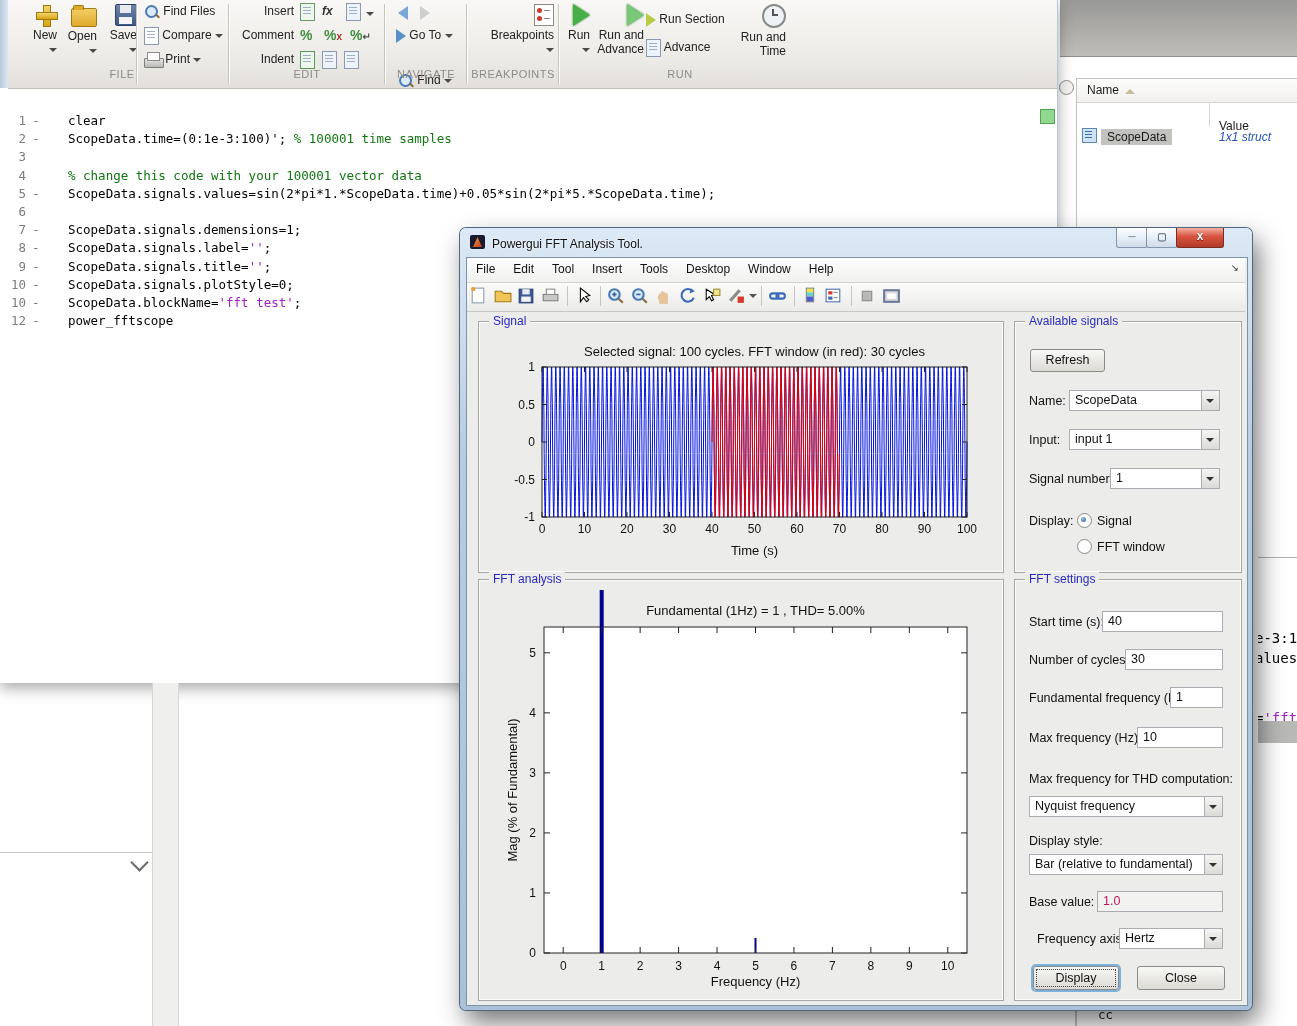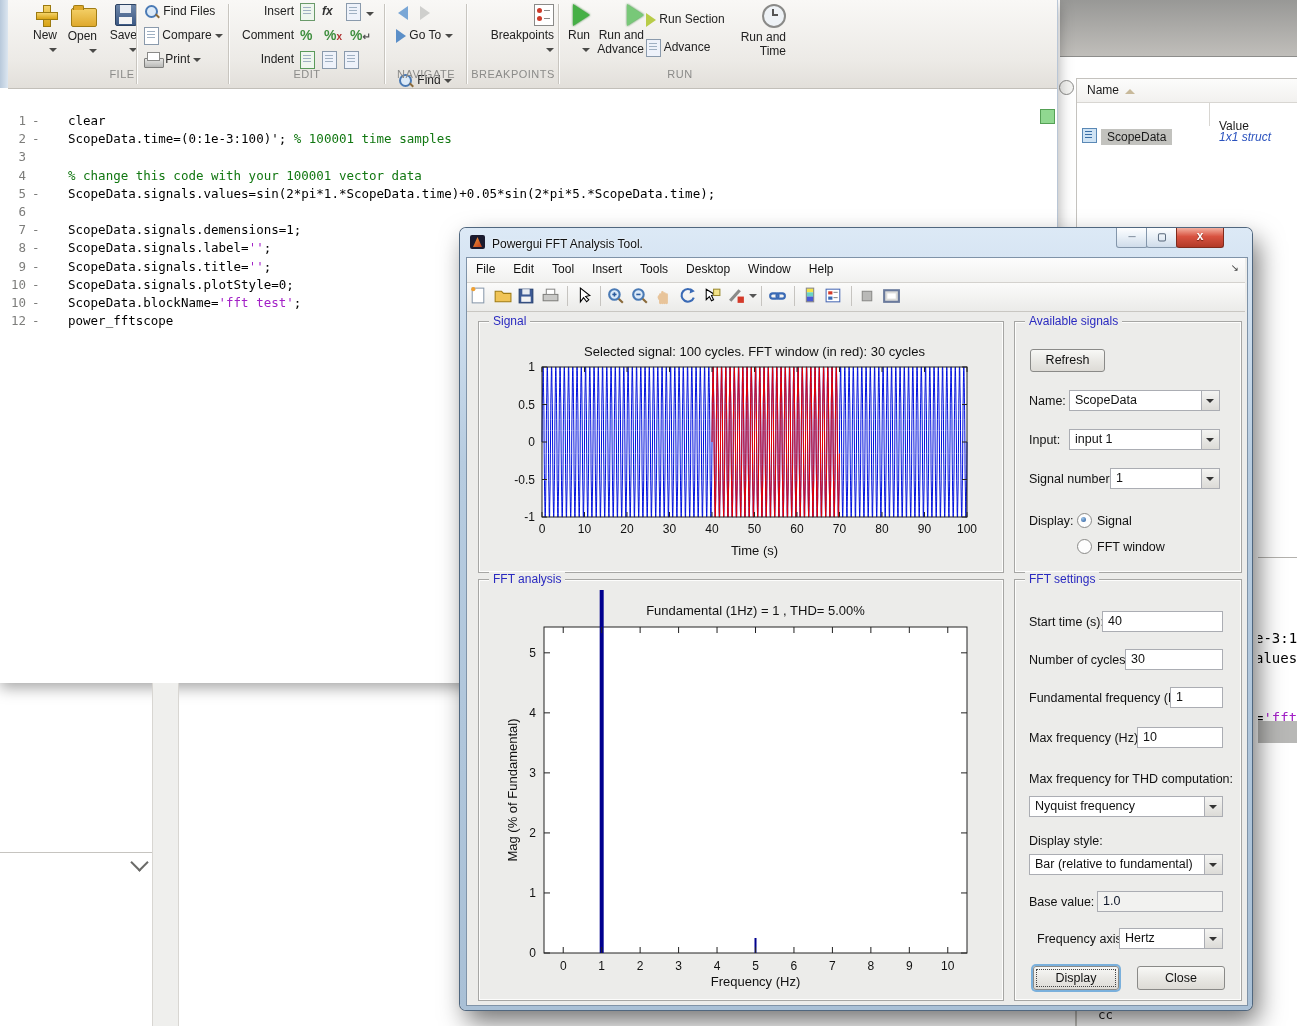--- a/index.html
+++ b/index.html
@@ -79,21 +79,21 @@
   #fftmenu{left:0;top:0;width:778px;height:24px;background:linear-gradient(#fdfdfd,#f1f1ef);border-bottom:1px solid #d4d2ce;}
   .mi{display:inline-block;padding:0 9px;line-height:23px;color:#111;}
   #ffttb{left:0;top:25px;width:778px;height:28px;background:linear-gradient(#fbfbfa,#ebebe9);border-bottom:1px solid #c9c7c2;}
   .tbi{display:inline-block;width:22px;height:20px;margin:3px 1px 0 1px;vertical-align:top;position:relative;}
   .tbsep{display:inline-block;width:1px;height:20px;margin:3px 4px 0 4px;background:#c6c4c0;vertical-align:top;}
   
   .gbox{position:absolute;border:1px solid #a6a6a4;box-shadow:inset 0 0 0 1px #fdfdfc;}
   .gbox>.glab{position:absolute;top:-8px;left:10px;background:#ececea;padding:0 4px;color:#2a2ac0;font-size:12px;}
   .btn{position:absolute;background:linear-gradient(#f8f8f6,#e8e7e3 55%,#dddbd6);border:1px solid #8a8a88;border-radius:3px;text-align:center;color:#111;font-size:12.5px;}
   .field{position:absolute;background:#fff;border:1px solid #abadb3;line-height:19px;padding-left:5px;font-size:12.5px;color:#111;}
-  .field.dis{background:#f2f2f0;color:#0f172a;}
+  .field.dis{background:#f2f2f0;color:#be185d;}
   .combo{position:absolute;background:#fff;border:1px solid #abadb3;line-height:19px;padding-left:5px;font-size:12.5px;color:#111;}
   .combo .dd{position:absolute;right:0;top:0;bottom:0;width:17px;background:linear-gradient(#f4f4f2,#dcdbd7);border-left:1px solid #abadb3;}
   .combo .dd:before{content:"";position:absolute;left:4px;top:8px;width:0;height:0;border-left:4px solid transparent;border-right:4px solid transparent;border-top:4px solid #333;}
   .flab{position:absolute;color:#111;font-size:12.5px;}
   .radio{position:absolute;width:13px;height:13px;border:1px solid #8a8a88;border-radius:50%;background:#fdfdfd;}
   .radio.on:before{content:"";position:absolute;left:3px;top:3px;width:5px;height:5px;border-radius:50%;background:radial-gradient(circle at 35% 30%,#9cc4e8,#2a5a9c);}
   
   .chev{width:11px;height:11px;border-right:2px solid #6a6a68;border-bottom:2px solid #6a6a68;transform:rotate(45deg);}
   #fragpanel{left:1258px;top:557px;width:39px;height:453px;background:#fff;border-top:1px solid #b3b1ad;overflow:hidden;
              font-family:"DejaVu Sans Mono","Liberation Mono",monospace;font-size:14px;}

